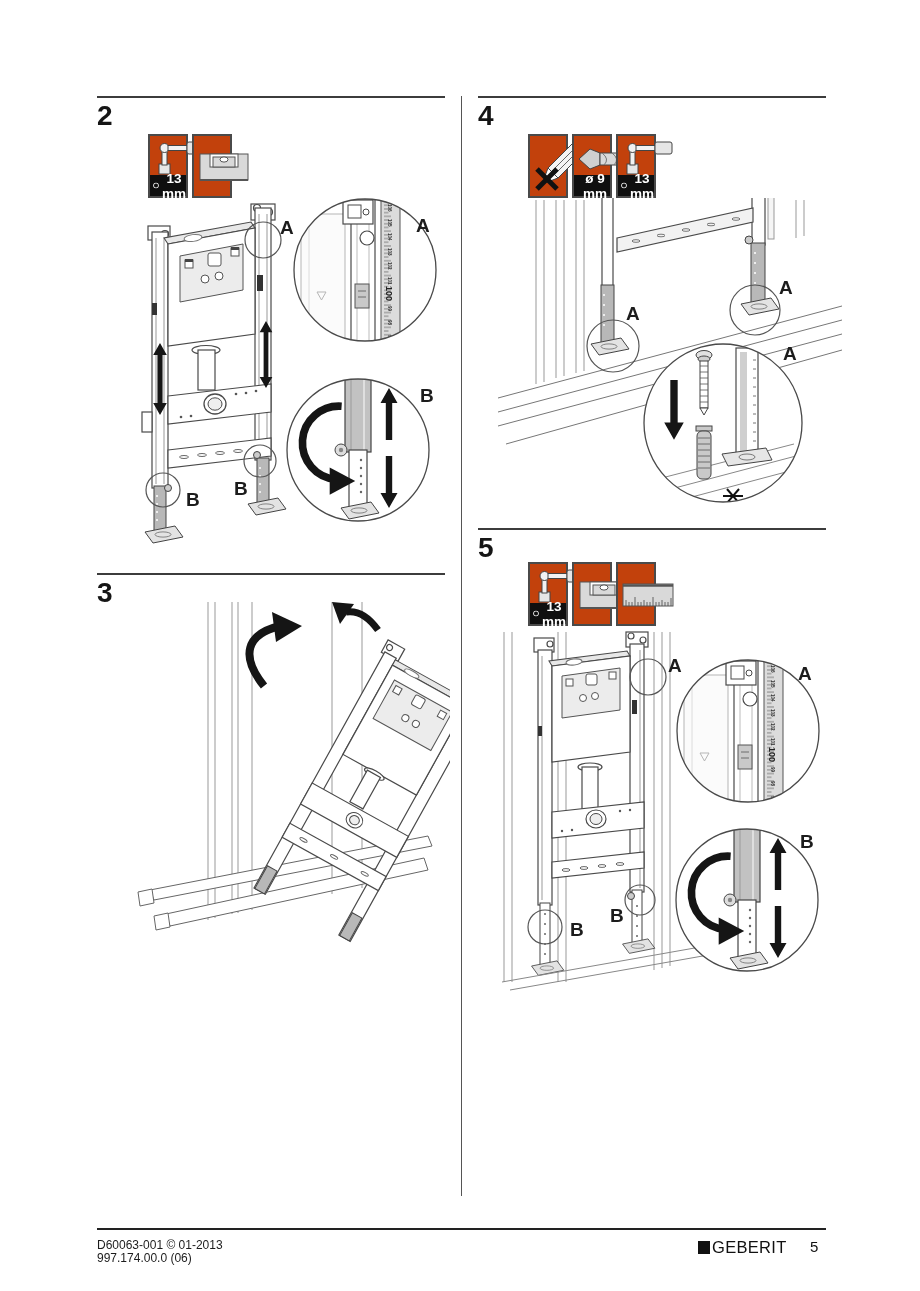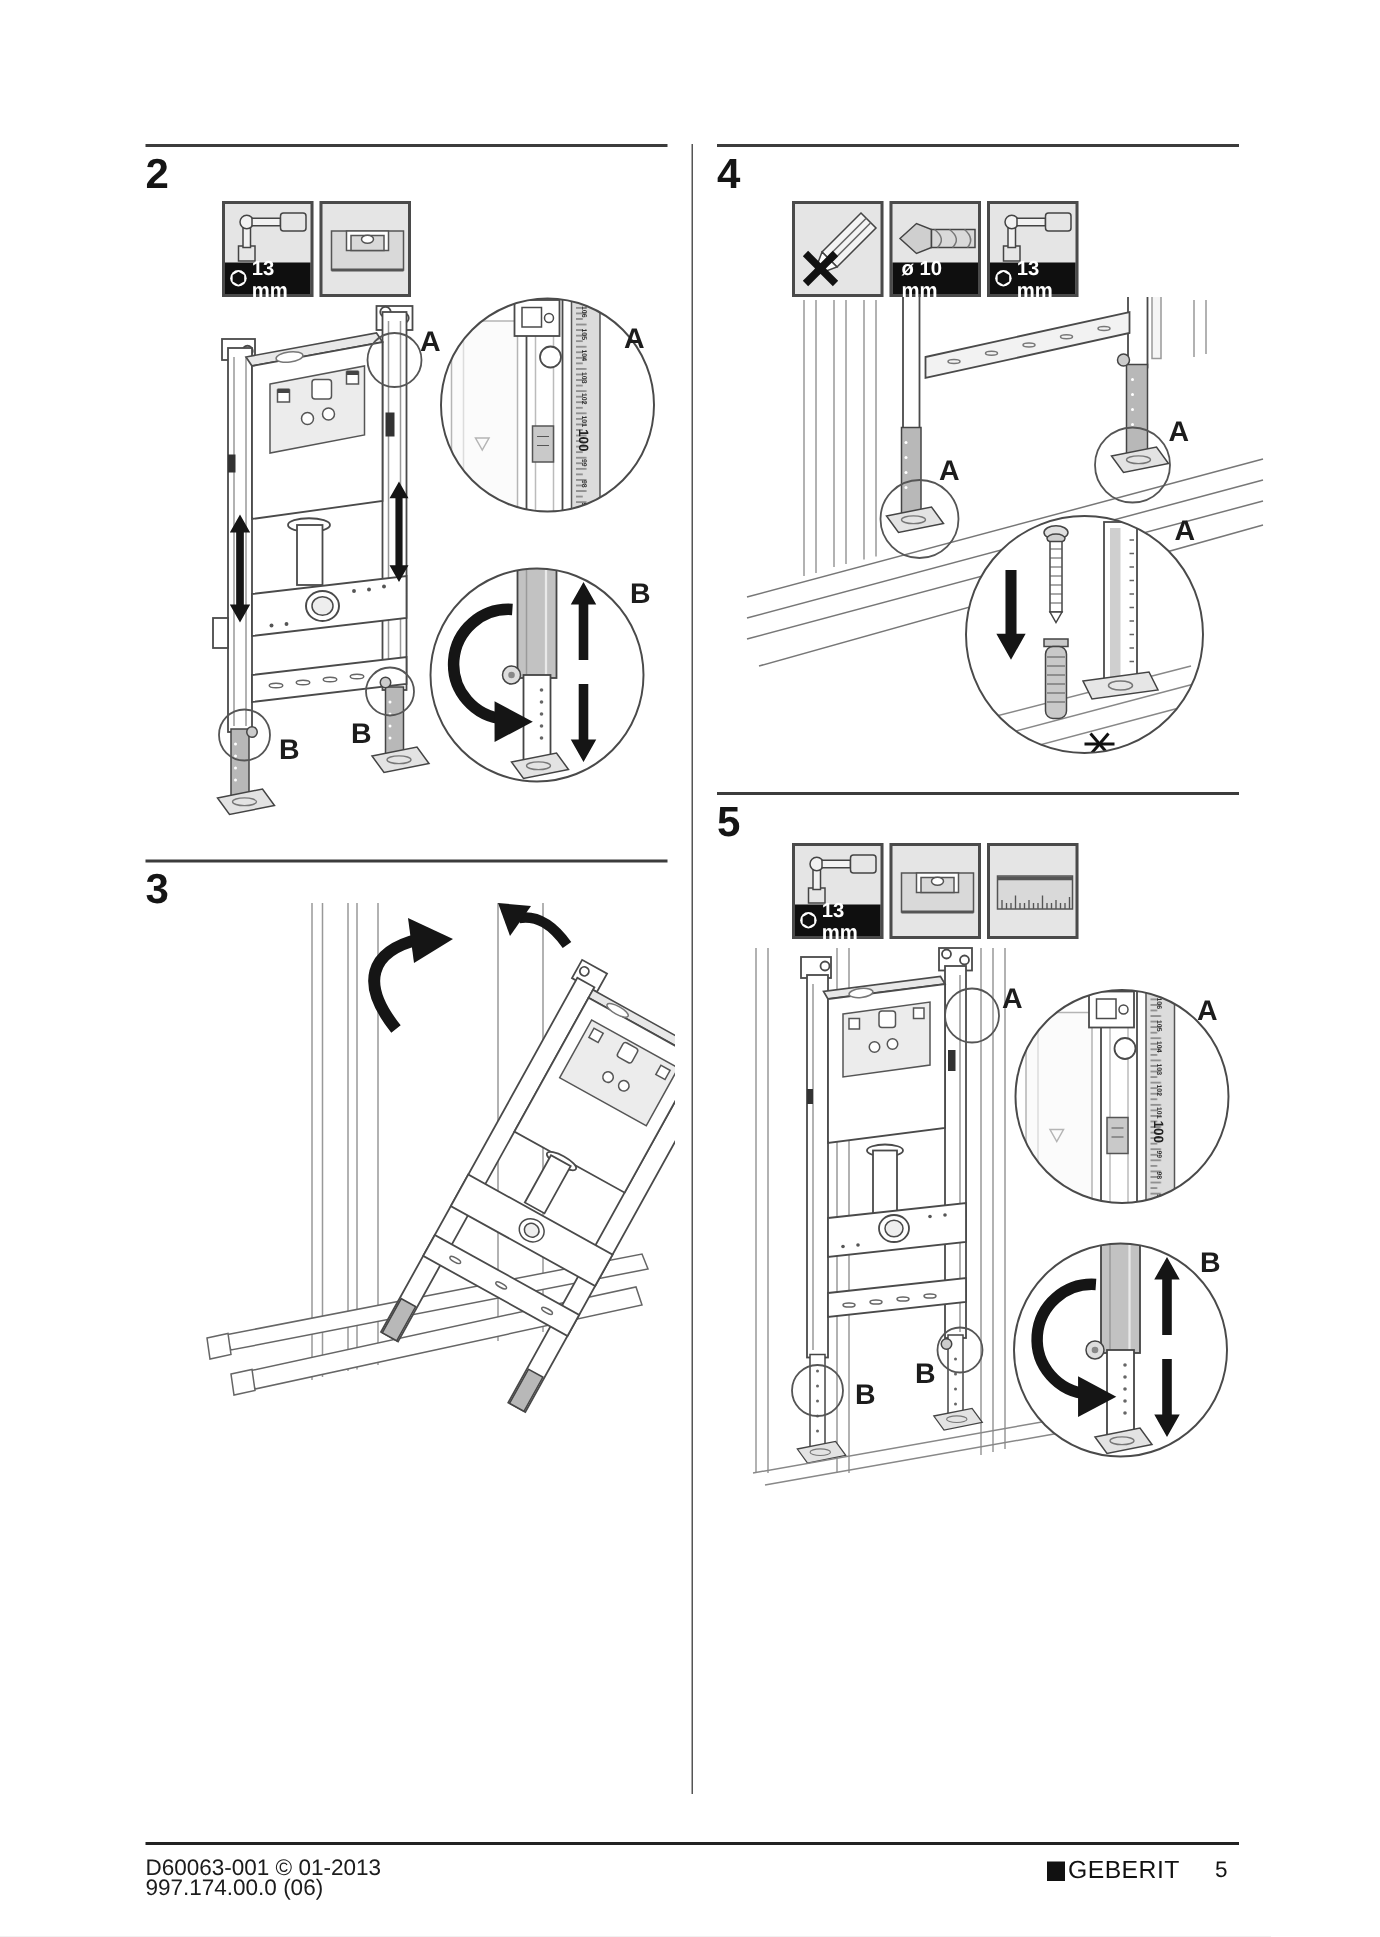--- a/index.html
+++ b/index.html
@@ -2,35 +2,35 @@
 <html><head>
 <meta charset="utf-8">
 <style>
   html,body{margin:0;padding:0;background:#e8e8e8;}
   .page{position:relative;width:920px;height:1291px;background:#ffffff;overflow:hidden;
         font-family:"Liberation Sans",sans-serif;color:#111;}
   .hrule{position:absolute;height:2px;background:#3c3c3c;}
   .vrule{position:absolute;width:1px;background:#555;}
   .stepnum{position:absolute;font-size:28px;font-weight:bold;color:#151515;line-height:1;}
   .toolrow{position:absolute;display:flex;gap:4px;}
-  .toolbox{position:relative;width:61px;height:64px;background:#e5e5e5;border:2px solid #4a4a4a;box-sizing:border-box;}
+  .toolbox{position:relative;width:40px;height:64px;background:#c2410c;border:2px solid #4a4a4a;box-sizing:border-box;text-align:center;}
   .toolbox svg.tg{position:absolute;left:0;top:0;}
   .toolstrip{position:absolute;left:0;right:0;bottom:0;height:21px;background:#0f0f0f;color:#fff;
              display:flex;align-items:center;gap:3px;padding-left:3px;
              font-size:13.5px;font-weight:bold;letter-spacing:0;}
   .illus{position:absolute;}
   .illus text{font-family:"Liberation Sans",sans-serif;}
   .callout{font-size:19px;font-weight:600;fill:#1c1c1c;}
   .rn{font-size:4.6px;font-weight:600;fill:#333;}
   .rnb{font-size:9px;font-weight:700;fill:#222;}
   .cout{fill:none;stroke:#4a4a4a;stroke-width:1.3;}
   .coutsm{fill:none;stroke:#555;stroke-width:1.2;}
   .ln{stroke:#4a4a4a;stroke-width:1.2;fill:#fff;}
   .lt{stroke:#999;stroke-width:1;}
-  .footer-text{position:absolute;font-size:15px;line-height:13px;color:#1c1c1c;}
+  .footer-text{position:absolute;font-size:12px;line-height:13px;color:#1c1c1c;}
   .brand{position:absolute;display:flex;align-items:center;gap:2px;font-weight:normal;font-size:16.5px;
          letter-spacing:.3px;color:#111;text-align:right;}
   .brand .sq{width:12px;height:13px;background:#111;display:inline-block;}
   .pagenum{position:absolute;font-size:15px;color:#111;}
 </style>
 </head>
 <body>
 
 <div class="page">
 
@@ -172,21 +172,21 @@
         <line x1="27" y1="33" x2="7" y2="53" stroke="#111" stroke-width="5"></line>
       </svg>
     </div>
     <div class="toolbox">
       <svg class="tg" width="60" height="42" viewBox="0 0 60 42">
         <polygon points="5,23 16,13 26,17 26,29 16,33" fill="#cfcfcf" stroke="#444"></polygon>
         <rect x="26" y="17" width="29" height="12" fill="#d9d9d9" stroke="#444"></rect>
         <path d="M28,17 Q36,23 30,29 M38,17 Q46,23 40,29 M48,17 Q55,23 50,29" fill="none" stroke="#777"></path>
       </svg>
       <div class="toolstrip">
-        <span style="padding-left:3px">ø 10 mm</span>
+        <span style="padding-left:3px">ø 9 mm</span>
       </div>
     </div>
     <div class="toolbox">
       <svg class="tg" width="60" height="42" viewBox="0 0 60 42">
         <rect x="9" y="28" width="11" height="10" fill="#e6e6e6" stroke="#444"></rect>
         <rect x="12" y="14" width="5" height="15" fill="#f2f2f2" stroke="#444"></rect>
         <circle cx="14.5" cy="12" r="4.5" fill="#f2f2f2" stroke="#444"></circle>
         <rect x="18" y="9.5" width="19" height="5" fill="#f2f2f2" stroke="#444"></rect>
         <rect x="37" y="6" width="17" height="12" rx="2" fill="#e6e6e6" stroke="#444"></rect>
       </svg>

